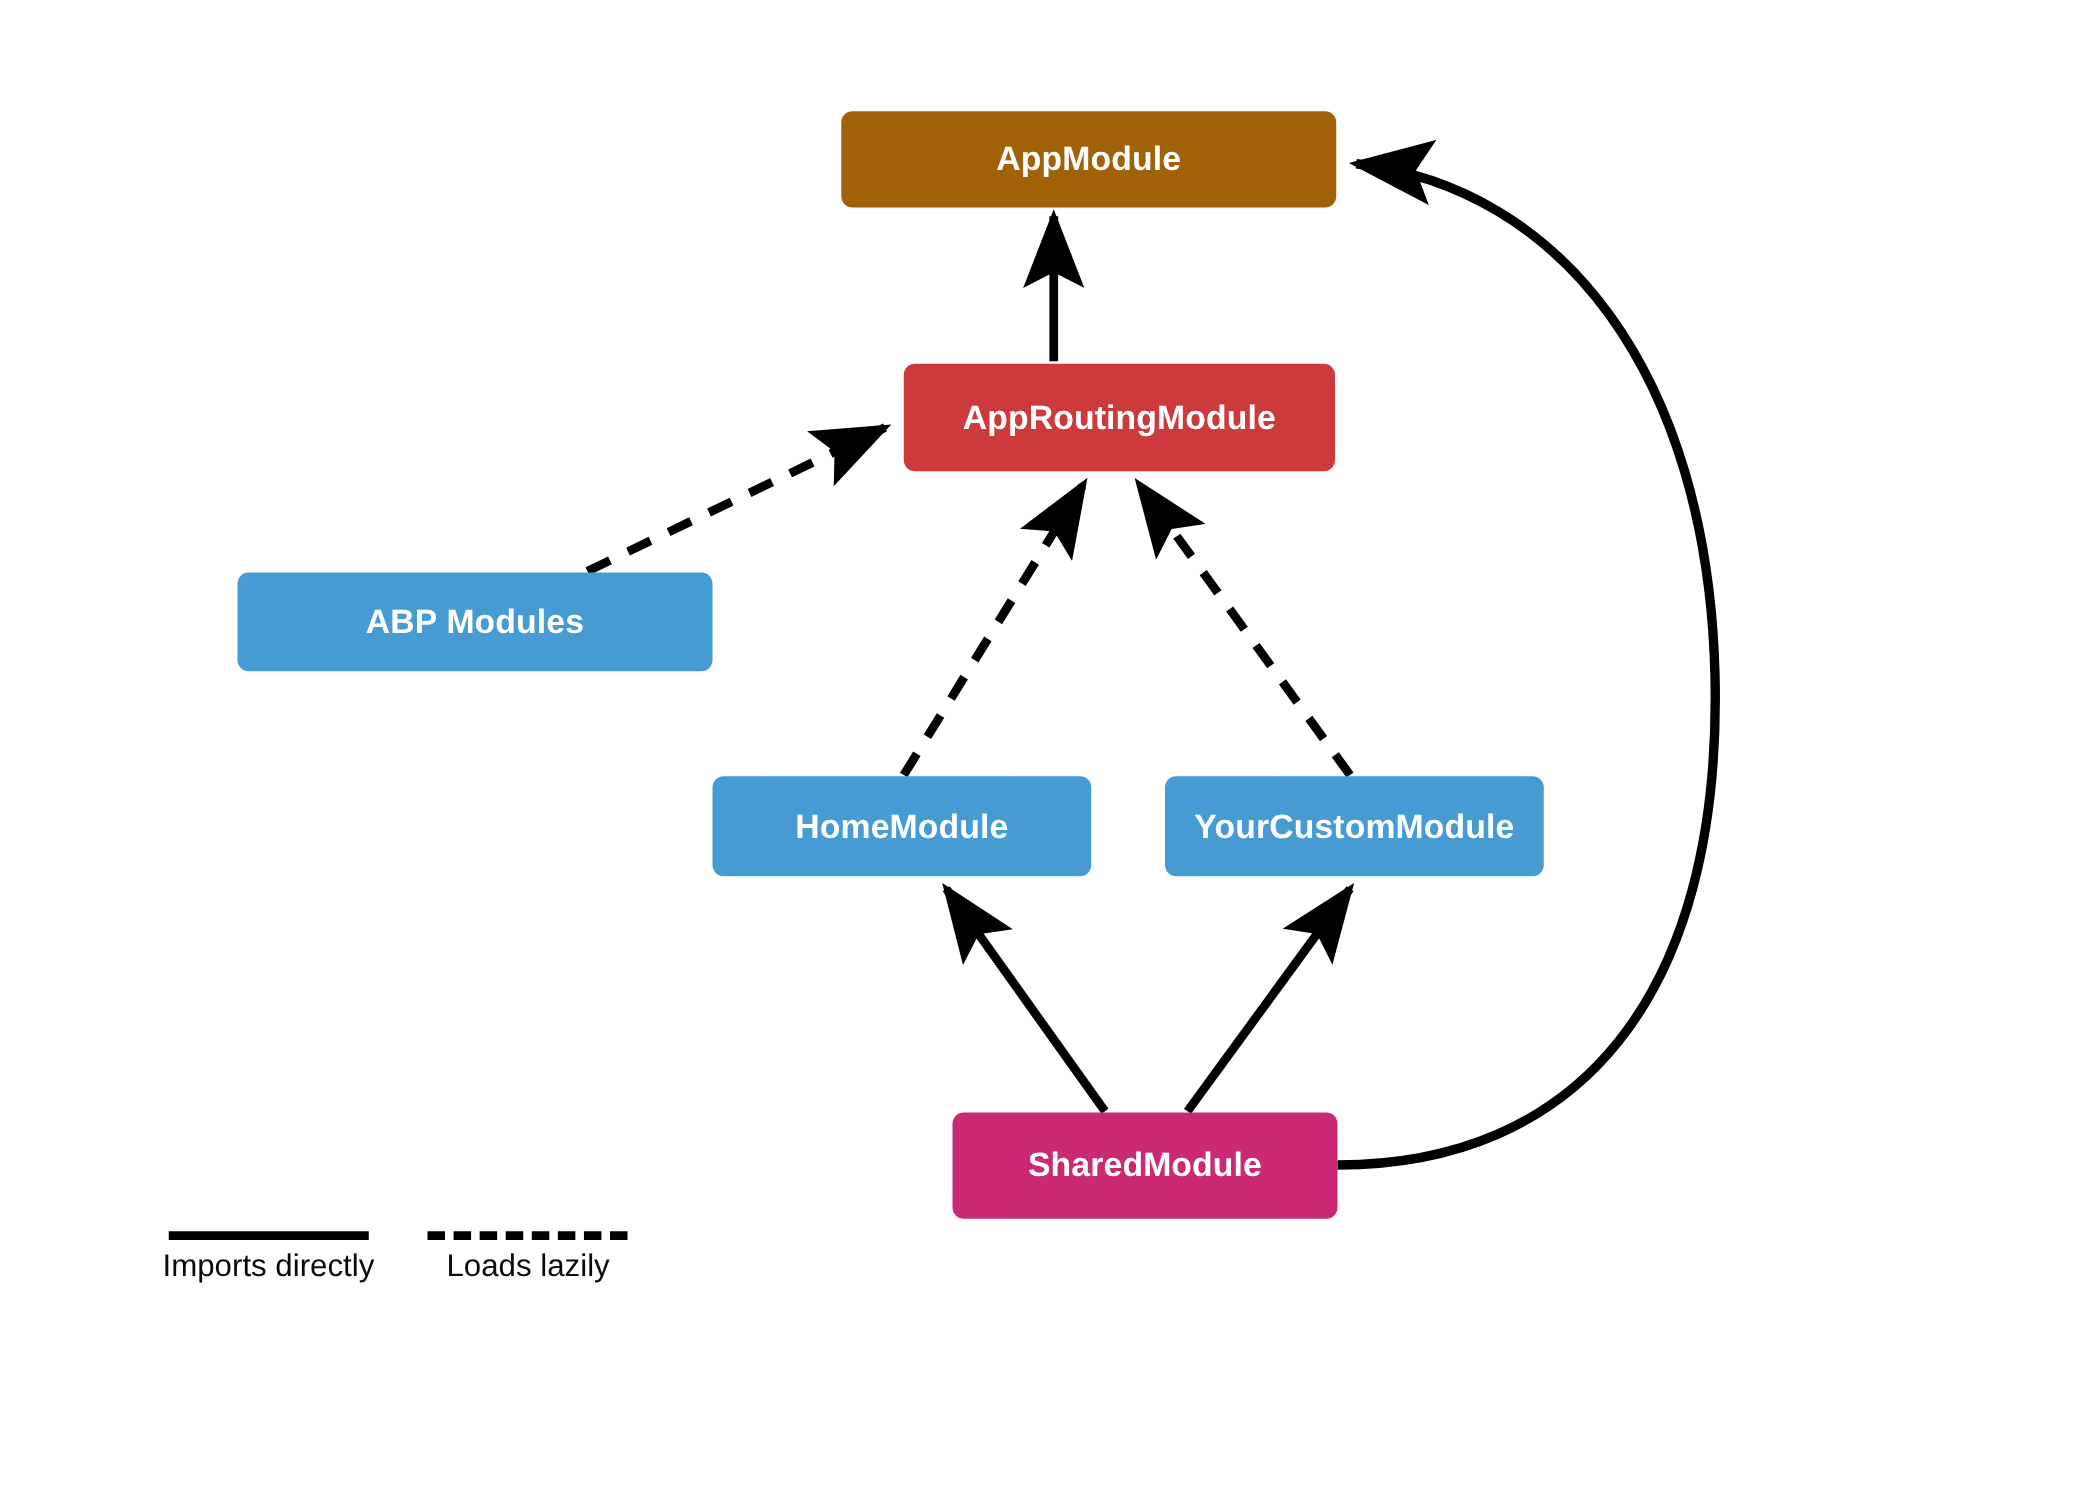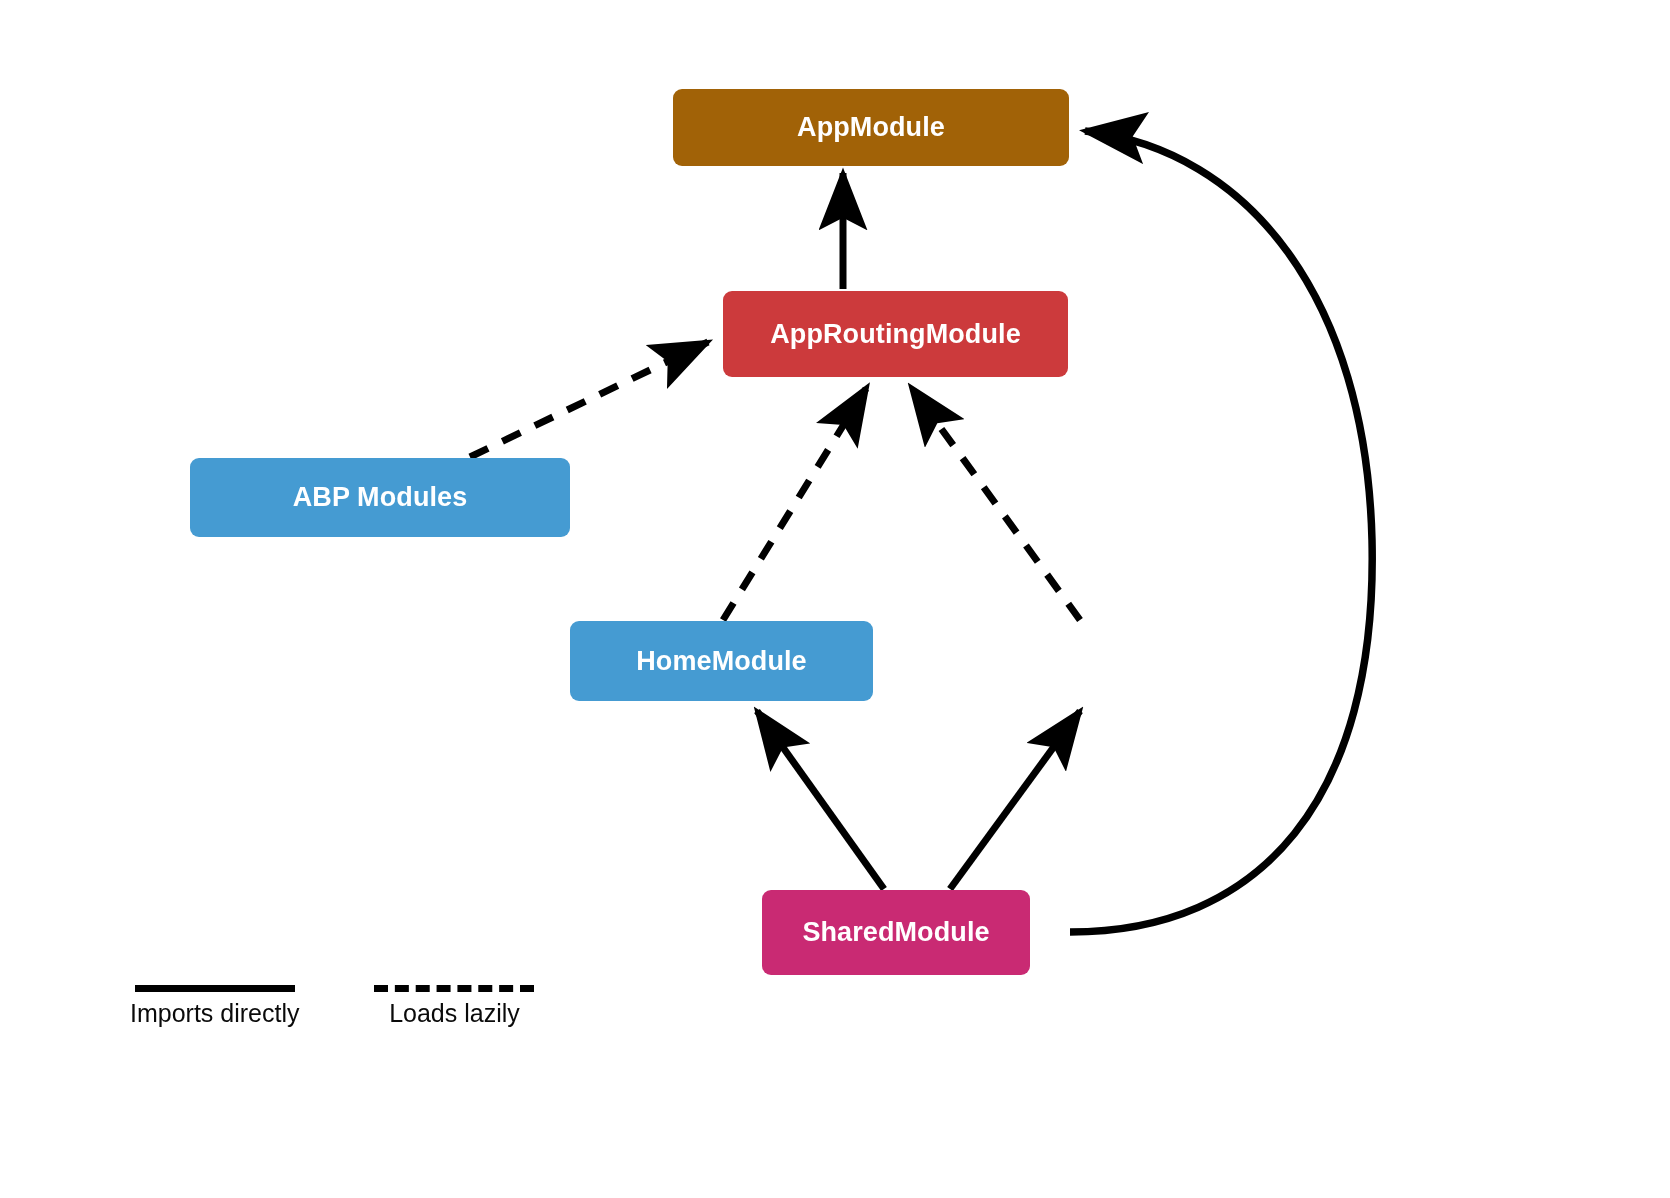--- a/index.html
+++ b/index.html
@@ -36,32 +36,31 @@
     letter-spacing: 0.1px;
     box-sizing: border-box;
     z-index: 5;
     user-select: none;
   }
   .node-app        { left: 673px;  top: 89px;  width: 396px; height: 77px;  background: #a16207; }
   .node-approuting { left: 723px;  top: 291px; width: 345px; height: 86px;  background: #cc3a3c; }
   .node-abp        { left: 190px;  top: 458px; width: 380px; height: 79px;  background: #459bd2; }
   .node-home       { left: 570px;  top: 621px; width: 303px; height: 80px;  background: #459bd2; }
   .node-custom     { left: 932px;  top: 621px; width: 303px; height: 80px;  background: #459bd2; }
-  .node-shared     { left: 762px;  top: 890px; width: 268px; height: 85px;  background: #c92a73; }
+  .node-shared     { left: 762px;  top: 890px; width: 308px; height: 85px;  background: #c92a73; }
 
   .legend {
     position: absolute;
     left: 130px;
     top: 985px;
     z-index: 6;
   }
   .legend-row {
     display: flex;
     align-items: flex-start;
-    gap: 32px;
   }
   .legend-item {
     display: flex;
     flex-direction: column;
     align-items: center;
   }
   .legend-item.first { margin-right: 43px; }
   .legend-swatch {
     width: 160px;
     height: 0;
@@ -119,20 +118,23 @@
   </div>
 
   <div class="node node-approuting">
     <span>AppRoutingModule</span>
   </div>
 
   <div class="node node-home">
     <span>HomeModule</span>
   </div>
 
+  <div class="node node-custom">
+    <span>YourCustomModule</span>
+  </div>
 
   <div class="node node-shared">
     <span>SharedModule</span>
   </div>
 
   <div class="legend">
     <div class="legend-row">
       <div class="legend-item first">
         <div class="legend-swatch"></div>
         <div class="legend-label">Imports directly</div>

